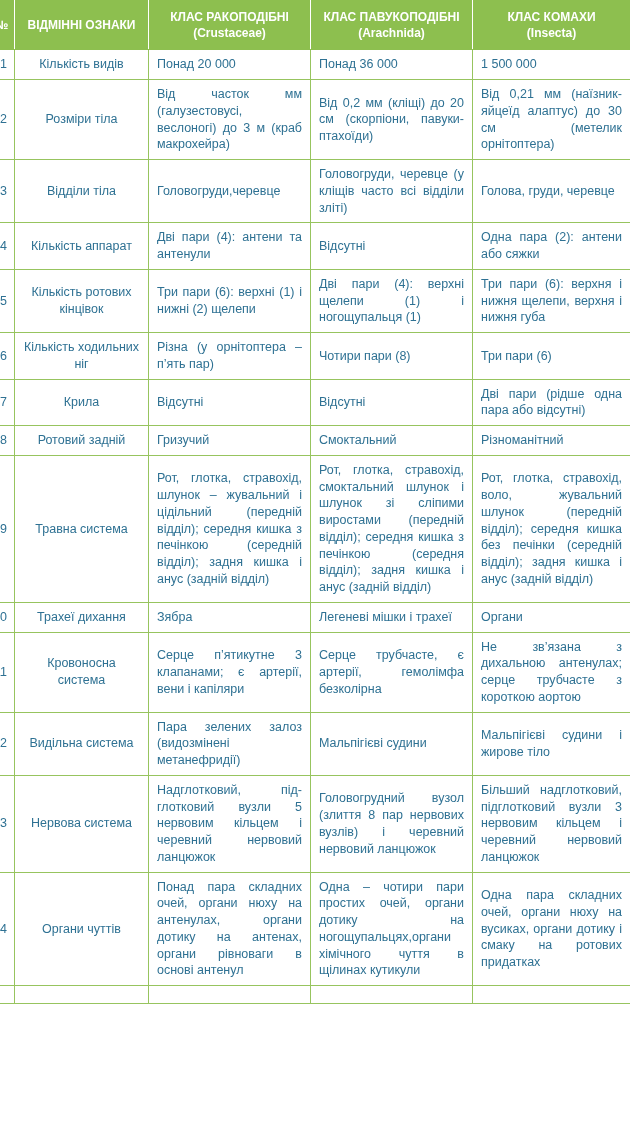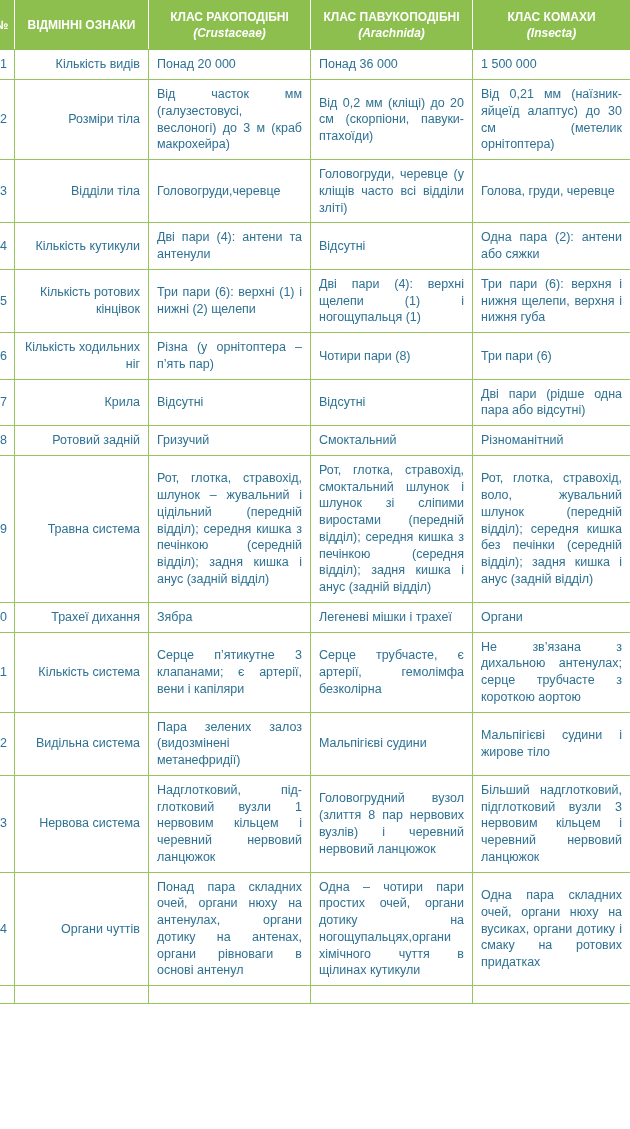--- a/index.html
+++ b/index.html
@@ -38,34 +38,34 @@
     font-weight: bold;
     text-align: center;
     padding: 8px 10px;
     line-height: 1.35;
     border-color: var(--header-bg, #8dbf4f);
     border-right-color: #ffffff;
     border-left-color: #ffffff;
   }
   thead th:first-child { border-left-color: var(--header-bg, #8dbf4f); }
   thead th:last-child  { border-right-color: var(--header-bg, #8dbf4f); }
-  thead th .sub { font-weight: bold; font-style: italic; }
+  thead th .sub { font-weight: bold; }
 
   tbody td {
     font-size: 12.5px;
     line-height: 1.34;
     padding: 6px 8px;
     background: #ffffff;
   }
   td.num {
     text-align: right;
     padding-right: 7px;
     font-size: 12.5px;
   }
-  td.feature { text-align: right; }
+  td.feature { text-align: center; }
   td.datacell { text-align: justify; }
   tr.spacer td { height: 18px; padding: 0; }
 </style>
 </head>
 <body>
 
 <div class="page">
   <table class="cmp">
     <colgroup>
       <col class="c-num">
@@ -113,21 +113,21 @@
         </tr>
         <tr>
           <td class="num">3</td>
           <td class="feature">Відділи тіла</td>
           <td class="datacell">Головогруди,черевце</td>
           <td class="datacell">Головогруди, черевце (у кліщів часто всі відділи зліті)</td>
           <td class="datacell">Голова, груди, черевце</td>
         </tr>
         <tr>
           <td class="num">4</td>
-          <td class="feature">Кількість кутикули</td>
+          <td class="feature">Кількість аппарат</td>
           <td class="datacell">Дві пари (4): антени та антенули</td>
           <td class="datacell">Відсутні</td>
           <td class="datacell">Одна пара (2): антени або сяжки</td>
         </tr>
         <tr>
           <td class="num">5</td>
           <td class="feature">Кількість ротових кінцівок</td>
           <td class="datacell">Три пари (6): верхні (1) і нижні (2) щелепи</td>
           <td class="datacell">Дві пари (4): верхні щелепи (1) і ногощупальця (1)</td>
           <td class="datacell">Три пари (6): верхня і нижня щелепи, верхня і нижня губа</td>
@@ -162,36 +162,36 @@
         </tr>
         <tr>
           <td class="num">10</td>
           <td class="feature">Трахеї дихання</td>
           <td class="datacell">Зябра</td>
           <td class="datacell">Легеневі мішки і трахеї</td>
           <td class="datacell">Органи</td>
         </tr>
         <tr>
           <td class="num">11</td>
-          <td class="feature">Кількість система</td>
+          <td class="feature">Кровоносна система</td>
           <td class="datacell">Серце п’ятикутне 3 клапанами; є артерії, вени і капіляри</td>
           <td class="datacell">Серце трубчасте, є артерії, гемолімфа безколірна</td>
           <td class="datacell">Не зв’язана з дихальною антенулах; серце трубчасте з короткою аортою</td>
         </tr>
         <tr>
           <td class="num">12</td>
           <td class="feature">Видільна система</td>
           <td class="datacell">Пара зелених залоз (видозмінені метанефридії)</td>
           <td class="datacell">Мальпігієві судини</td>
           <td class="datacell">Мальпігієві судини і жирове тіло</td>
         </tr>
         <tr>
           <td class="num">13</td>
           <td class="feature">Нервова система</td>
-          <td class="datacell">Надглотковий, під-глотковий вузли 1 нервовим кільцем і черевний нервовий ланцюжок</td>
+          <td class="datacell">Надглотковий, під-глотковий вузли 5 нервовим кільцем і черевний нервовий ланцюжок</td>
           <td class="datacell">Головогрудний вузол (злиття 8 пар нервових вузлів) і черевний нервовий ланцюжок</td>
           <td class="datacell">Більший надглотковий, підглотковий вузли 3 нервовим кільцем і черевний нервовий ланцюжок</td>
         </tr>
         <tr>
           <td class="num">14</td>
           <td class="feature">Органи чуттів</td>
           <td class="datacell">Понад пара складних очей, органи нюху на антенулах, органи дотику на антенах, органи рівноваги в основі антенул</td>
           <td class="datacell">Одна – чотири пари простих очей, органи дотику на ногощупальцях,органи хімічного чуття в щілинах кутикули</td>
           <td class="datacell">Одна пара складних очей, органи нюху на вусиках, органи дотику і смаку на ротових придатках</td>
         </tr>

